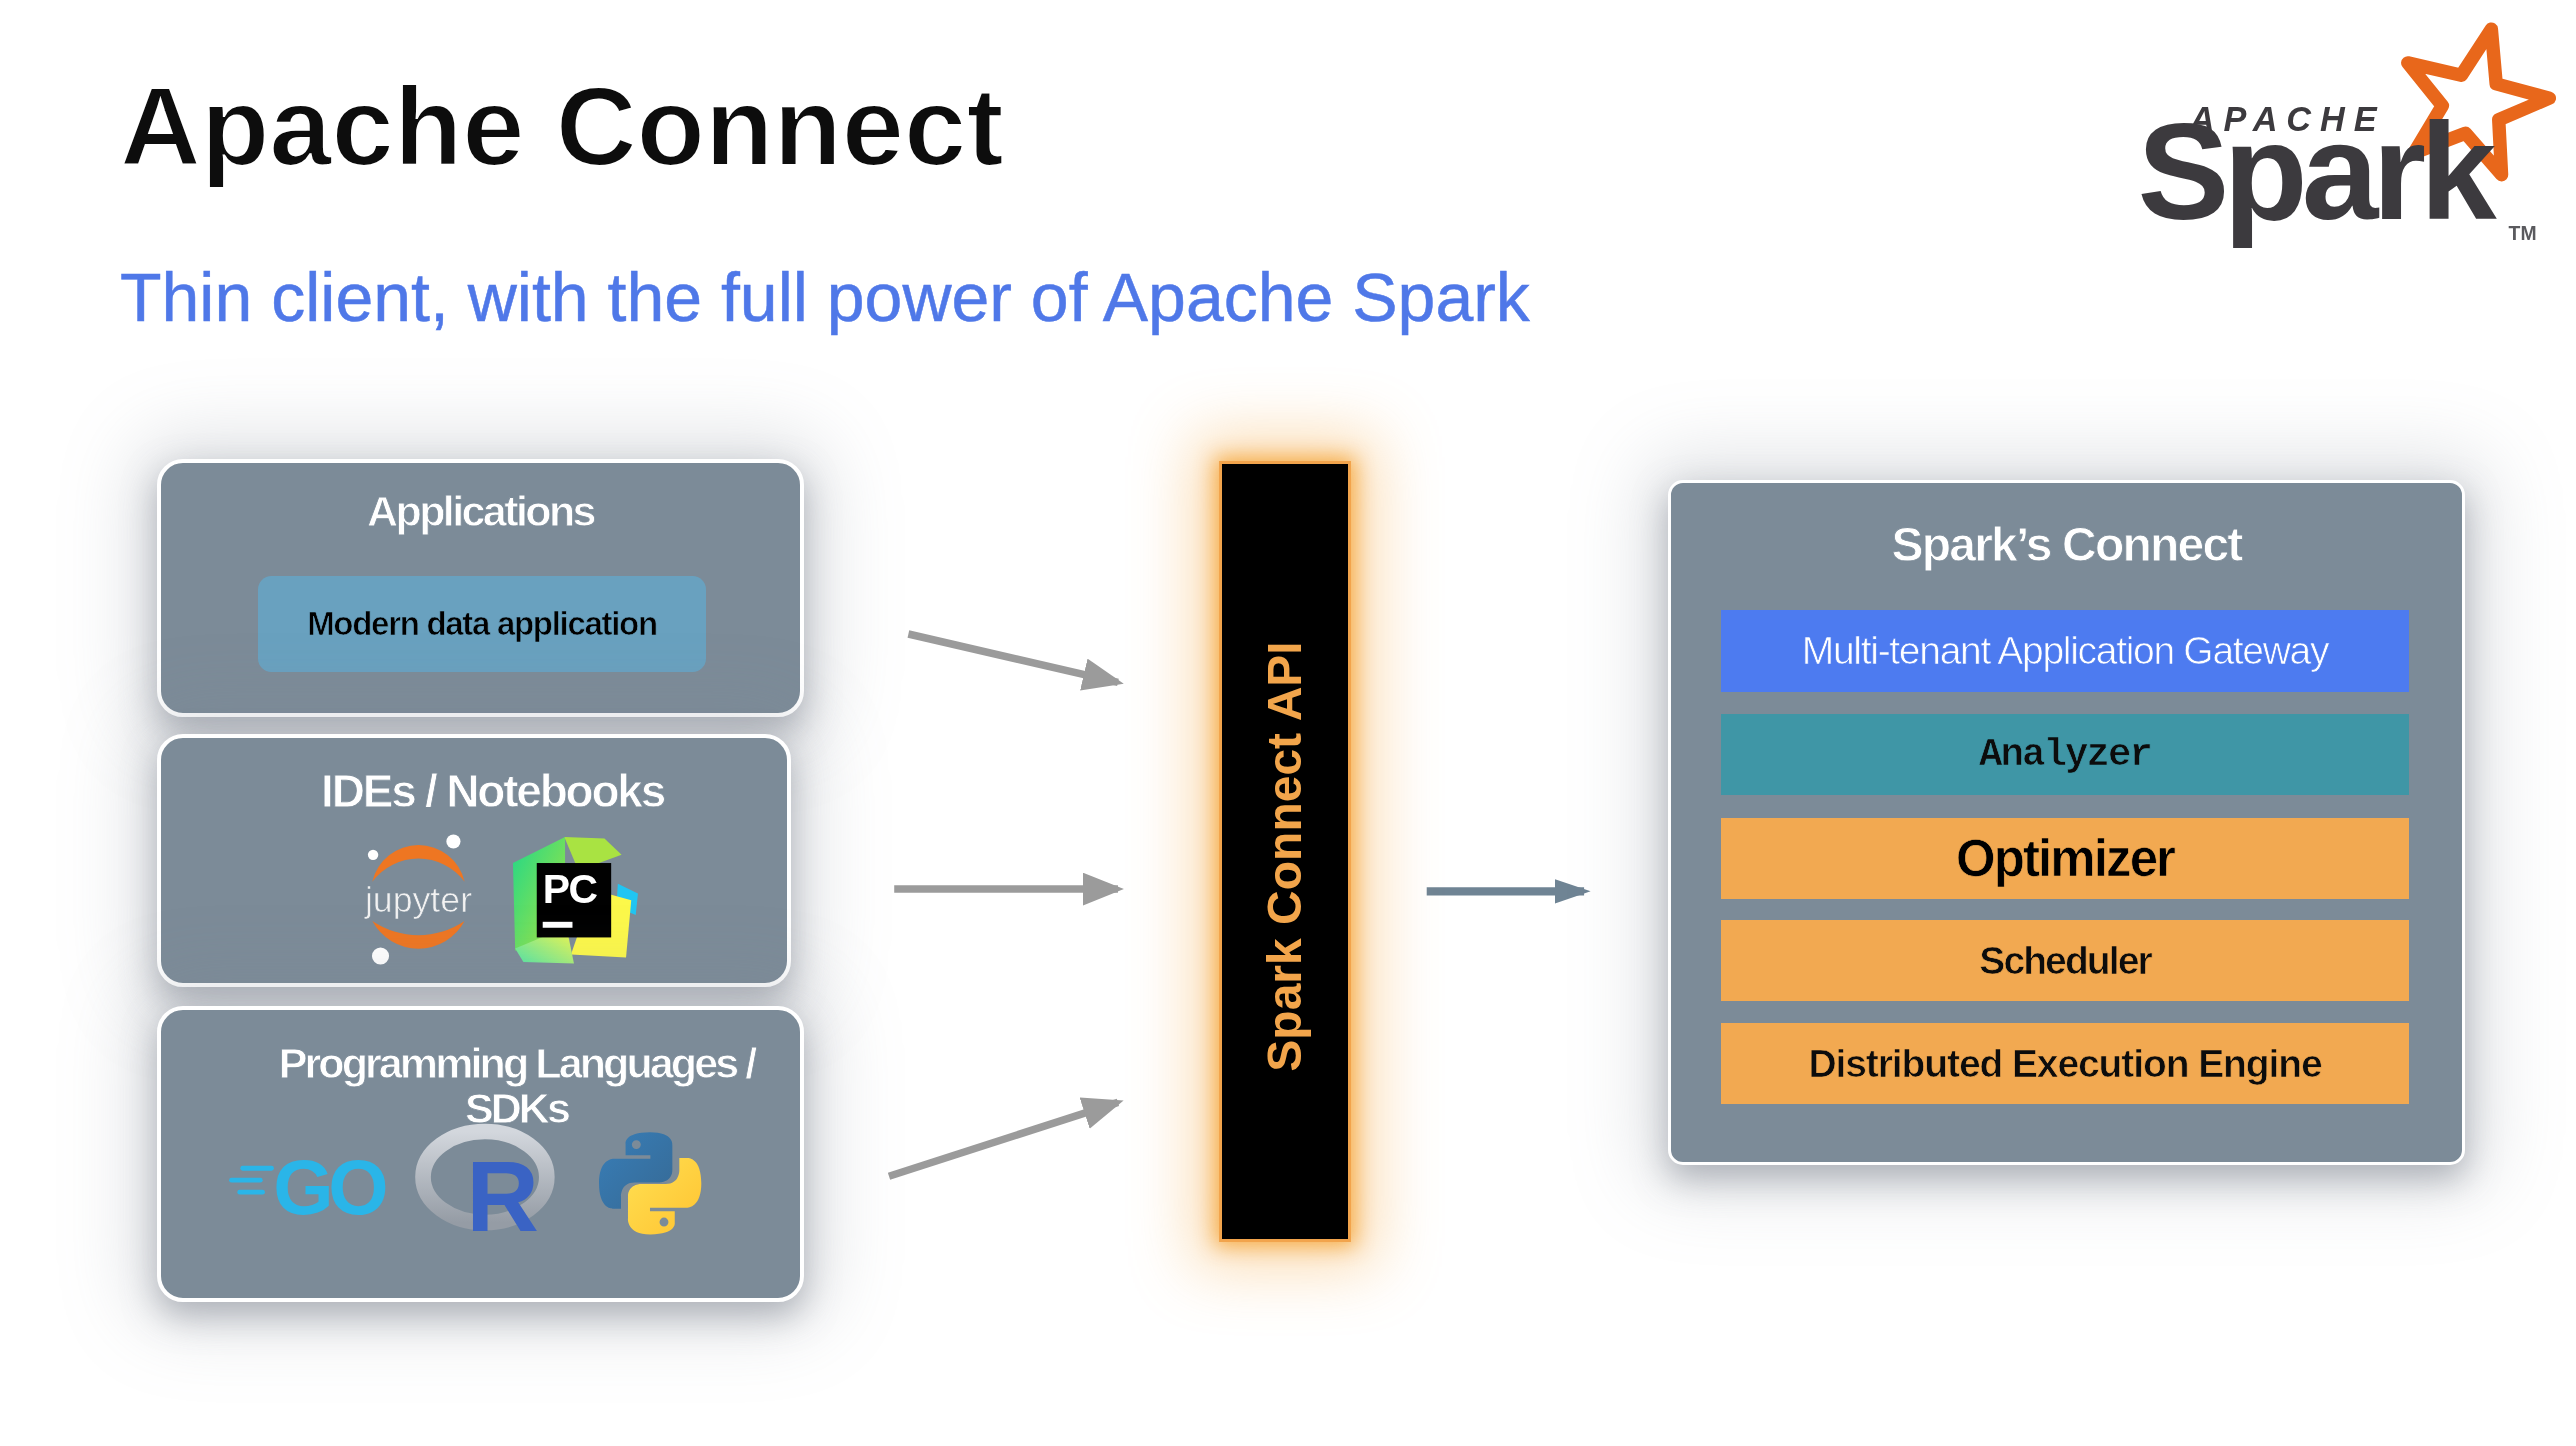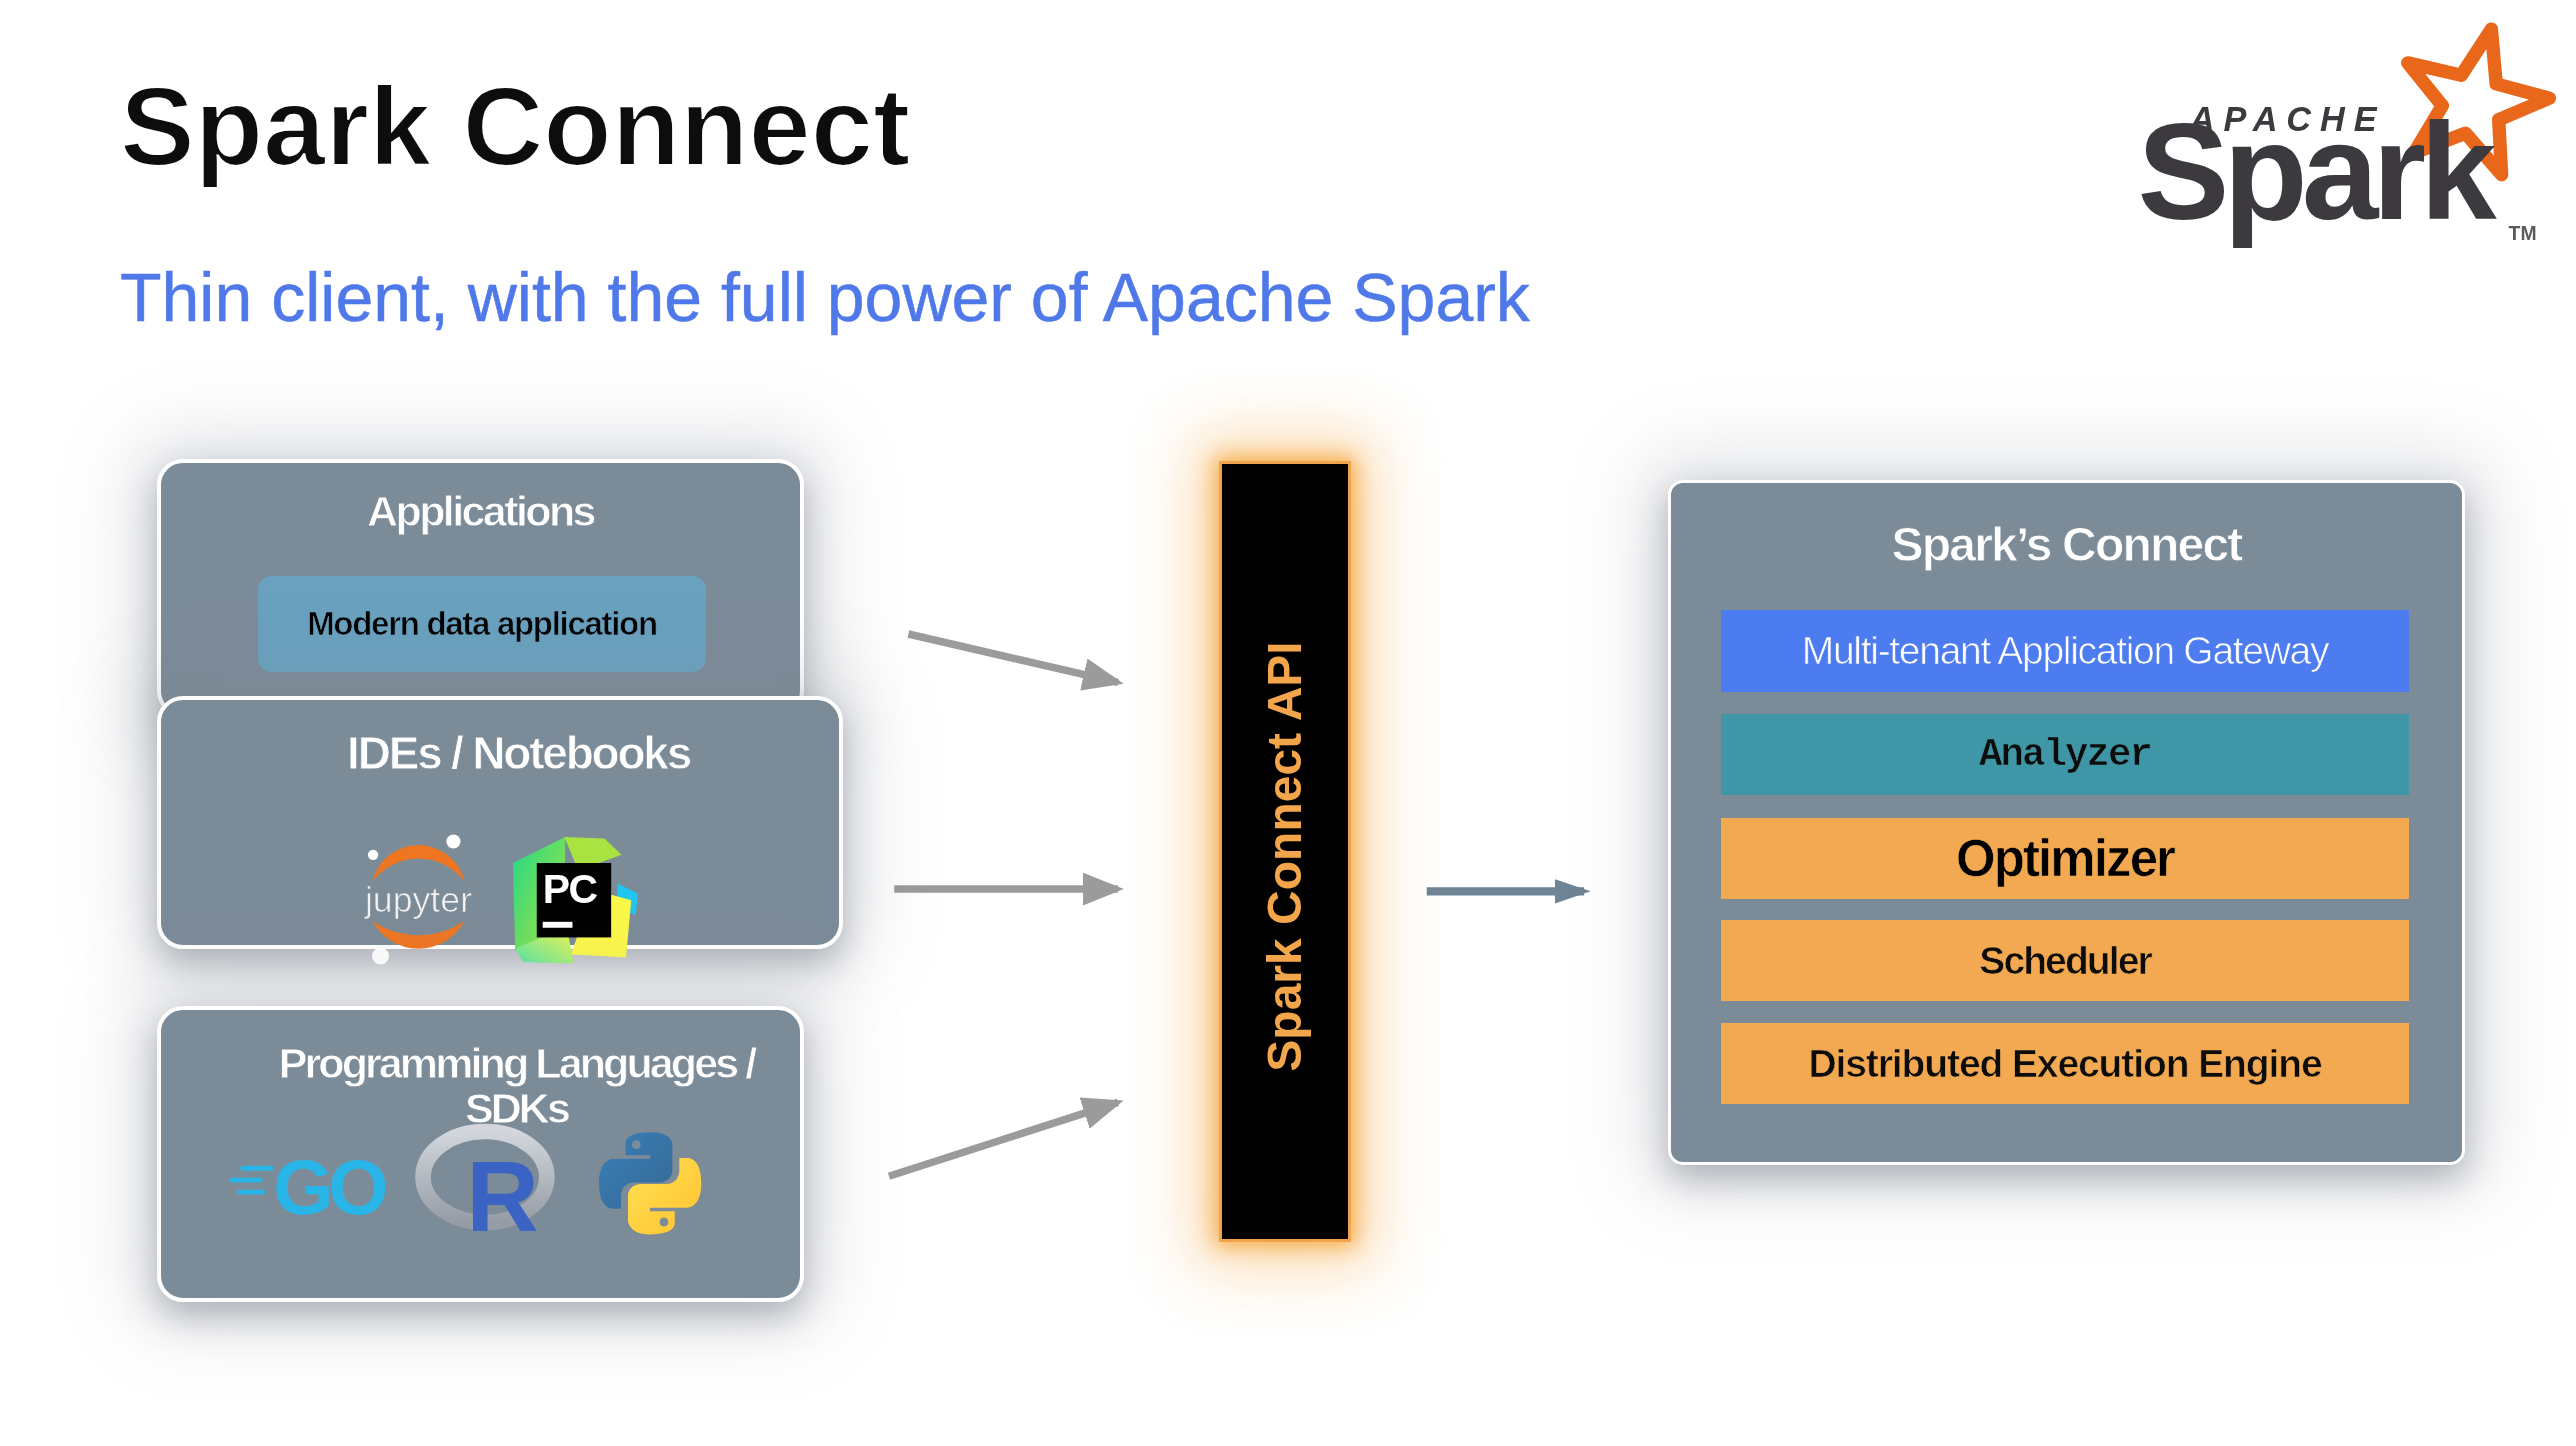--- a/index.html
+++ b/index.html
@@ -12,21 +12,21 @@
     border:4.5px solid #ffffff;
     border-radius:26px;
     box-shadow:0 13.4px 33px rgba(118,124,136,.5), 0 0 75px 22.4px rgba(133,139,150,.25);
   }
   .boxtitle { color:#ffffff; font-weight:700; text-align:center; line-height:1; width:100%; -webkit-text-stroke:0.8px #7c8b98; }
 </style>
 </head>
 <body>
 <div id="page">
 
-  <div class="abs" style="left:120px; top:71px; font-size:112px; font-weight:700; color:#0d0d0d; line-height:1; letter-spacing:0; -webkit-text-stroke:2.2px #ffffff;">Spark Connect</div>
+  <div class="abs" style="left:120px; top:71px; font-size:112px; font-weight:700; color:#0d0d0d; line-height:1; letter-spacing:0; -webkit-text-stroke:2.2px #ffffff;">Apache Connect</div>
 
   <div class="abs" style="left:120px; top:263px; font-size:68px; font-weight:400; color:#4f78e8; line-height:1; -webkit-text-stroke:0.5px #4f78e8;">Thin client, with the full power of Apache Spark</div>
 
   <svg class="abs" style="left:2088px; top:0px;" width="488" height="298" viewBox="0 0 654 400">
     <path d="M 540.9 39.1 L 547.4 112.6 L 618.7 131.8 L 550.8 160.7 L 554.6 234.5 L 506.1 178.8 L 437.1 205.2 L 475.1 141.9 L 428.7 84.4 L 500.6 101.0 Z" fill="#ffffff" stroke="#e8671b" stroke-width="18" stroke-linejoin="round"></path>
     <text x="136" y="176" font-size="46" font-weight="700" letter-spacing="12" fill="#3c3a3e" style="font-style:italic;">APACHE</text>
     <text x="66" y="294" font-size="185" font-weight="700" letter-spacing="-8" fill="#3c3a3e">Spark</text>
     <text x="564" y="322" font-size="26" font-weight="700" fill="#5a5a5e">TM</text>
   </svg>
 
@@ -45,21 +45,21 @@
     <line x1="1913" y1="1195" x2="2124" y2="1195" stroke="#6f8494" stroke-width="11" marker-end="url(#ah2)"></line>
   </svg>
 
   <div class="abs graybox" style="left:157px; top:459px; width:647px; height:258px;">
     <div class="abs boxtitle" style="top:27px; font-size:43px; letter-spacing:-2.6px;">Applications</div>
     <div class="abs" style="left:97px; top:113px; width:448px; height:96px; background:#69a1bf; border-radius:13.4px; display:flex; align-items:center; justify-content:center;">
       <span style="color:#000000; font-size:33px; font-weight:700; letter-spacing:-1.3px; -webkit-text-stroke:0.7px #69a1bf;">Modern data application</span>
     </div>
   </div>
 
-  <div class="abs graybox" style="left:157px; top:696px; width:686px; height:253px;padding-left:8px;">
+  <div class="abs graybox" style="left:157px; top:734px; width:634px; height:253px;padding-left:8px;">
     <div class="abs boxtitle" style="top:30px; left:18.6px; font-size:46px; letter-spacing:-2.2px;">IDEs / Notebooks</div>
   </div>
 
   <svg class="abs" style="left:328px; top:805px;" width="358" height="186" viewBox="0 0 480 250">
 
     <path d="M 59 103 A 63.7 63.7 0 0 1 183 103 A 77.5 77.5 0 0 0 59 103 Z" fill="#ee7622"></path>
     <path d="M 59 156 A 70.4 70.4 0 0 0 183 156 A 110.7 110.7 0 0 1 59 156 Z" fill="#ee7622"></path>
     <text x="121" y="144" font-size="48" fill="#f2f2f2" text-anchor="middle" stroke="#7c8b98" stroke-width="0.9">jupyter</text>
     <circle cx="168" cy="49" r="9.5" fill="#ffffff"></circle>
     <circle cx="60" cy="67" r="7" fill="#ffffff"></circle>

